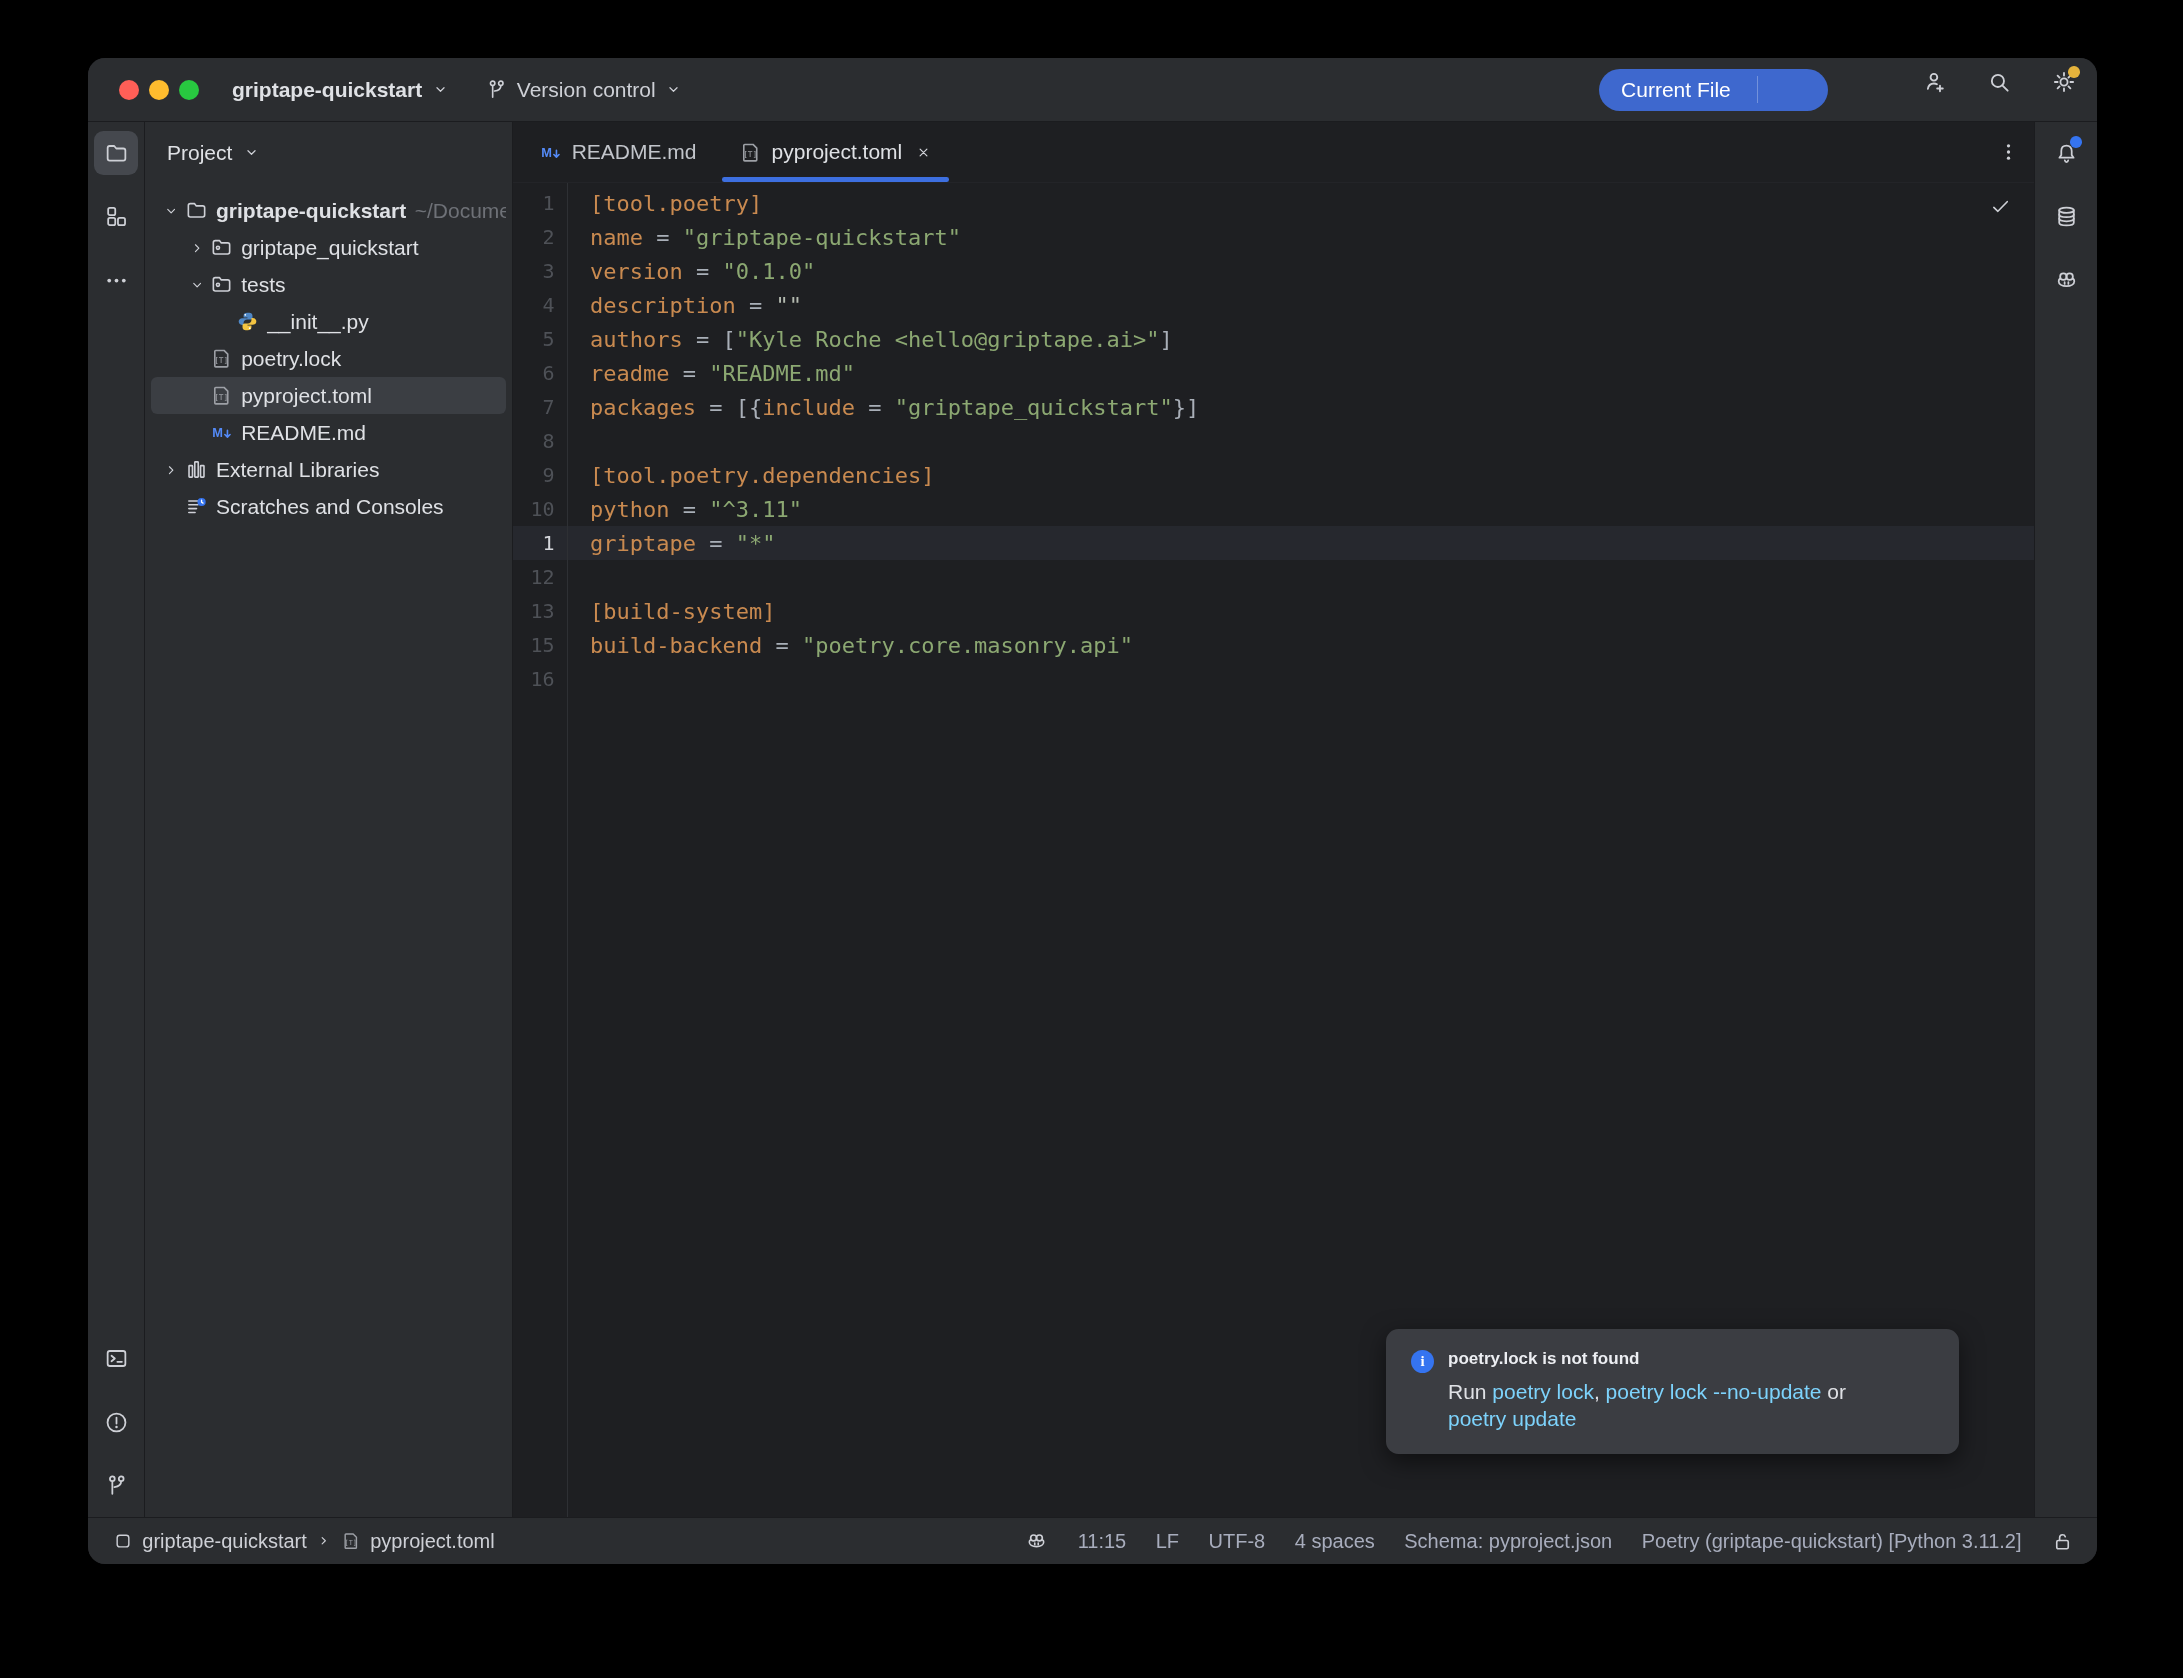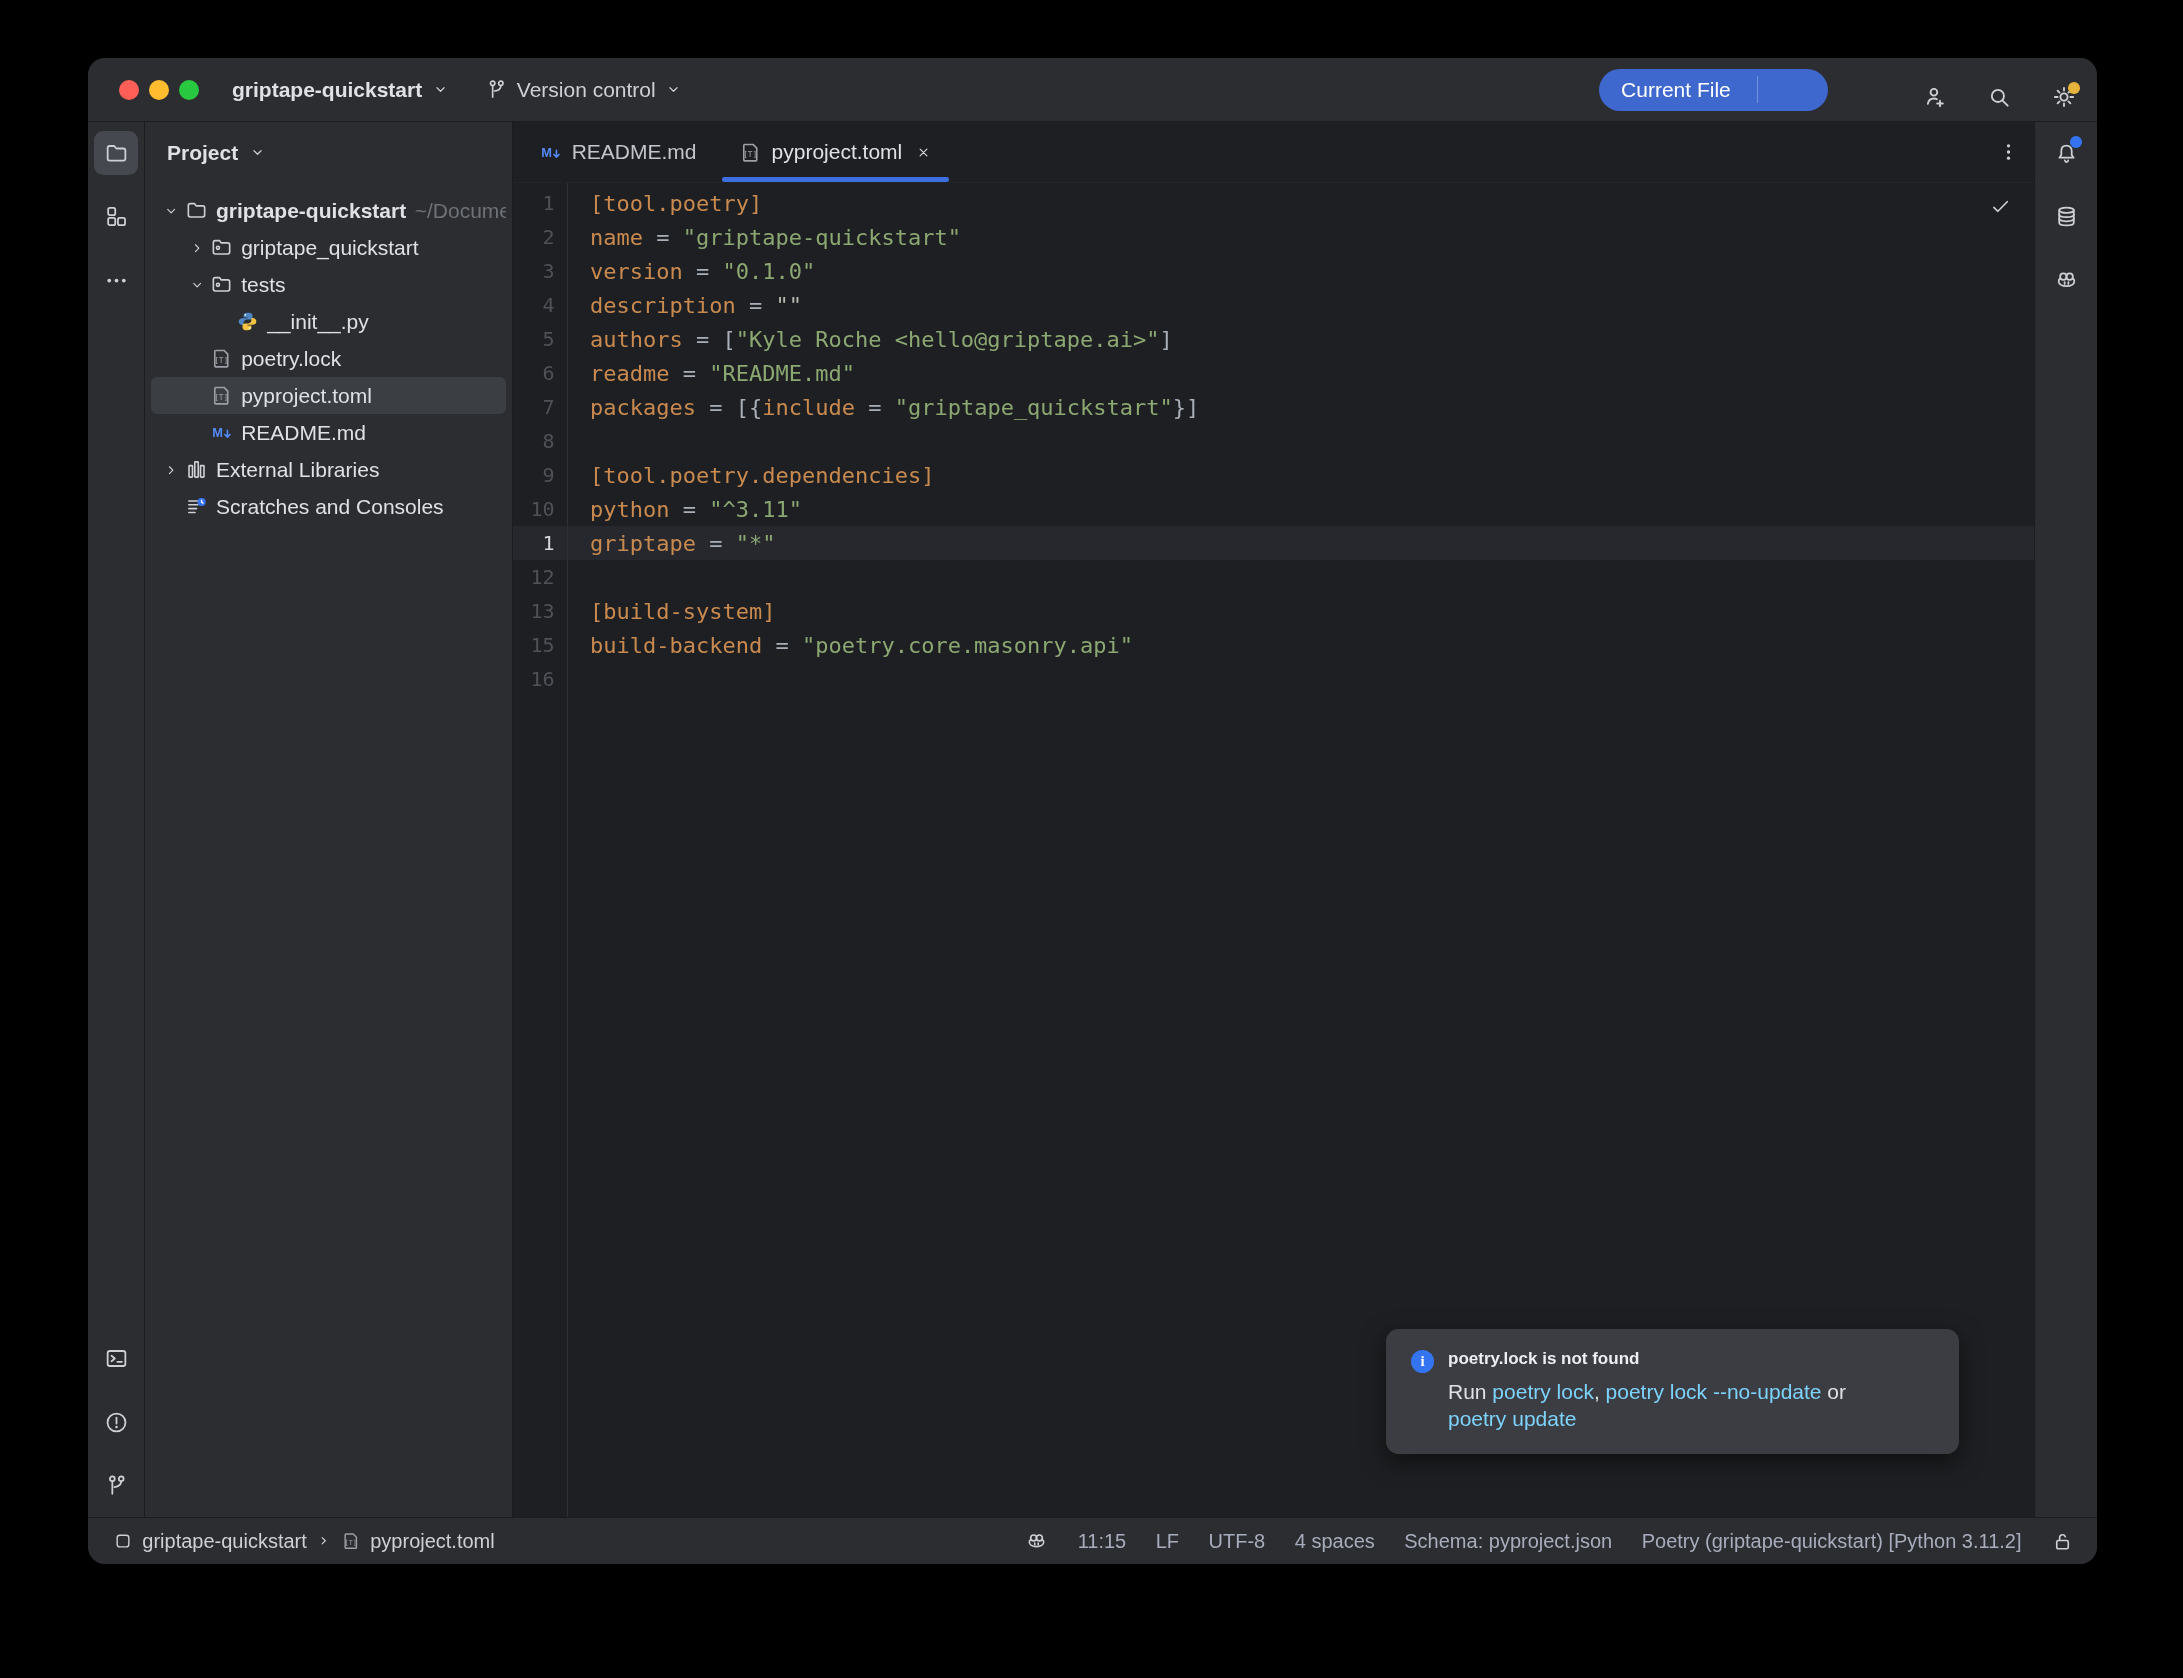--- a/index.html
+++ b/index.html
@@ -12,21 +12,21 @@
 
   
   .titlebar { height:64px; background:#2b2d30; border-bottom:0.8px solid #1b1c1f;
               display:flex; align-items:center; padding:0 20px 0 31px; flex:0 0 auto; }
   .lights { display:flex; gap:10px; margin-right:33px; }
   .light { width:20px; height:20px; border-radius:50%; }
   .tb-item { display:flex; align-items:center; gap:9.3px; color:#dfe1e5; font-size:21px; cursor:default; }
   .tb-item .chev svg { width:17px; height:17px; }
   .project-name { font-weight:600; }
   .vcs { margin-left:36px; color:#ced0d6; }
-  .tb-right { margin-left:auto; display:flex; align-items:flex-end; gap:38px; }
+  .tb-right { margin-left:auto; display:flex; align-items:flex-start; gap:38px; }
   .run-pill { height:42px; background:#3e68ce; border-radius:21px; display:flex; align-items:center;
               padding:0 18.6px 0 22px; gap:17px; color:#fff; font-size:21px; margin-right:56px; }
   .run-pill .divider { width:1.2px; height:26.4px; background:rgba(255,255,255,.28); }
   .ic svg { display:block; }
   .chrome-ic { position:relative; width:26.4px; height:26.4px; display:flex; align-items:center; justify-content:center; }
   .chrome-ic svg { width:26px; height:26px; }
   .badge-dot { position:absolute; width:11.7px; height:11.7px; border-radius:50%; top:-2.3px; right:-3.1px; }
 
   
   .main { flex:1 1 auto; display:flex; min-height:0; }
@@ -37,21 +37,21 @@
   .stripe-btn { width:44px; height:44px; border-radius:9.3px; display:flex; align-items:center;
                 justify-content:center; margin-bottom:19.4px; position:relative; cursor:pointer; }
   .stripe-btn svg { width:25px; height:25px; }
   .stripe-btn.active { background:#45484e; }
   .stripe-spacer { flex:1; }
 
   
   .project-panel { width:368px; background:#2b2d30; border-right:0.8px solid #1b1c1f;
                    flex:0 0 auto; display:flex; flex-direction:column; overflow:hidden; }
   .panel-header { height:61px; display:flex; align-items:center; padding-left:22px; gap:11px;
-                  color:#dfe1e5; font-size:21px; font-weight:700; flex:0 0 auto; }
+                  color:#dfe1e5; font-size:21px; font-weight:400; flex:0 0 auto; }
   .panel-header svg { width:17px; height:17px; }
   .tree { padding-top:9.3px; }
   .tree-row { height:37px; display:flex; align-items:center; font-size:21px; color:#dfe1e5;
               white-space:nowrap; overflow:hidden; margin:0 6.2px; border-radius:6.2px; cursor:pointer; }
   .tree-row.selected { background:#3b3e43; }
   .tree-chev { width:25px; flex:0 0 auto; display:flex; align-items:center; justify-content:center; }
   .tree-chev svg { width:16.3px; height:16.3px; }
   .tree-ic { width:25px; height:25px; flex:0 0 auto; margin-right:7px; display:flex; align-items:center; justify-content:center; }
   .tree-ic svg { width:23px; height:23px; }
   .tree-label.bold { font-weight:700; }

